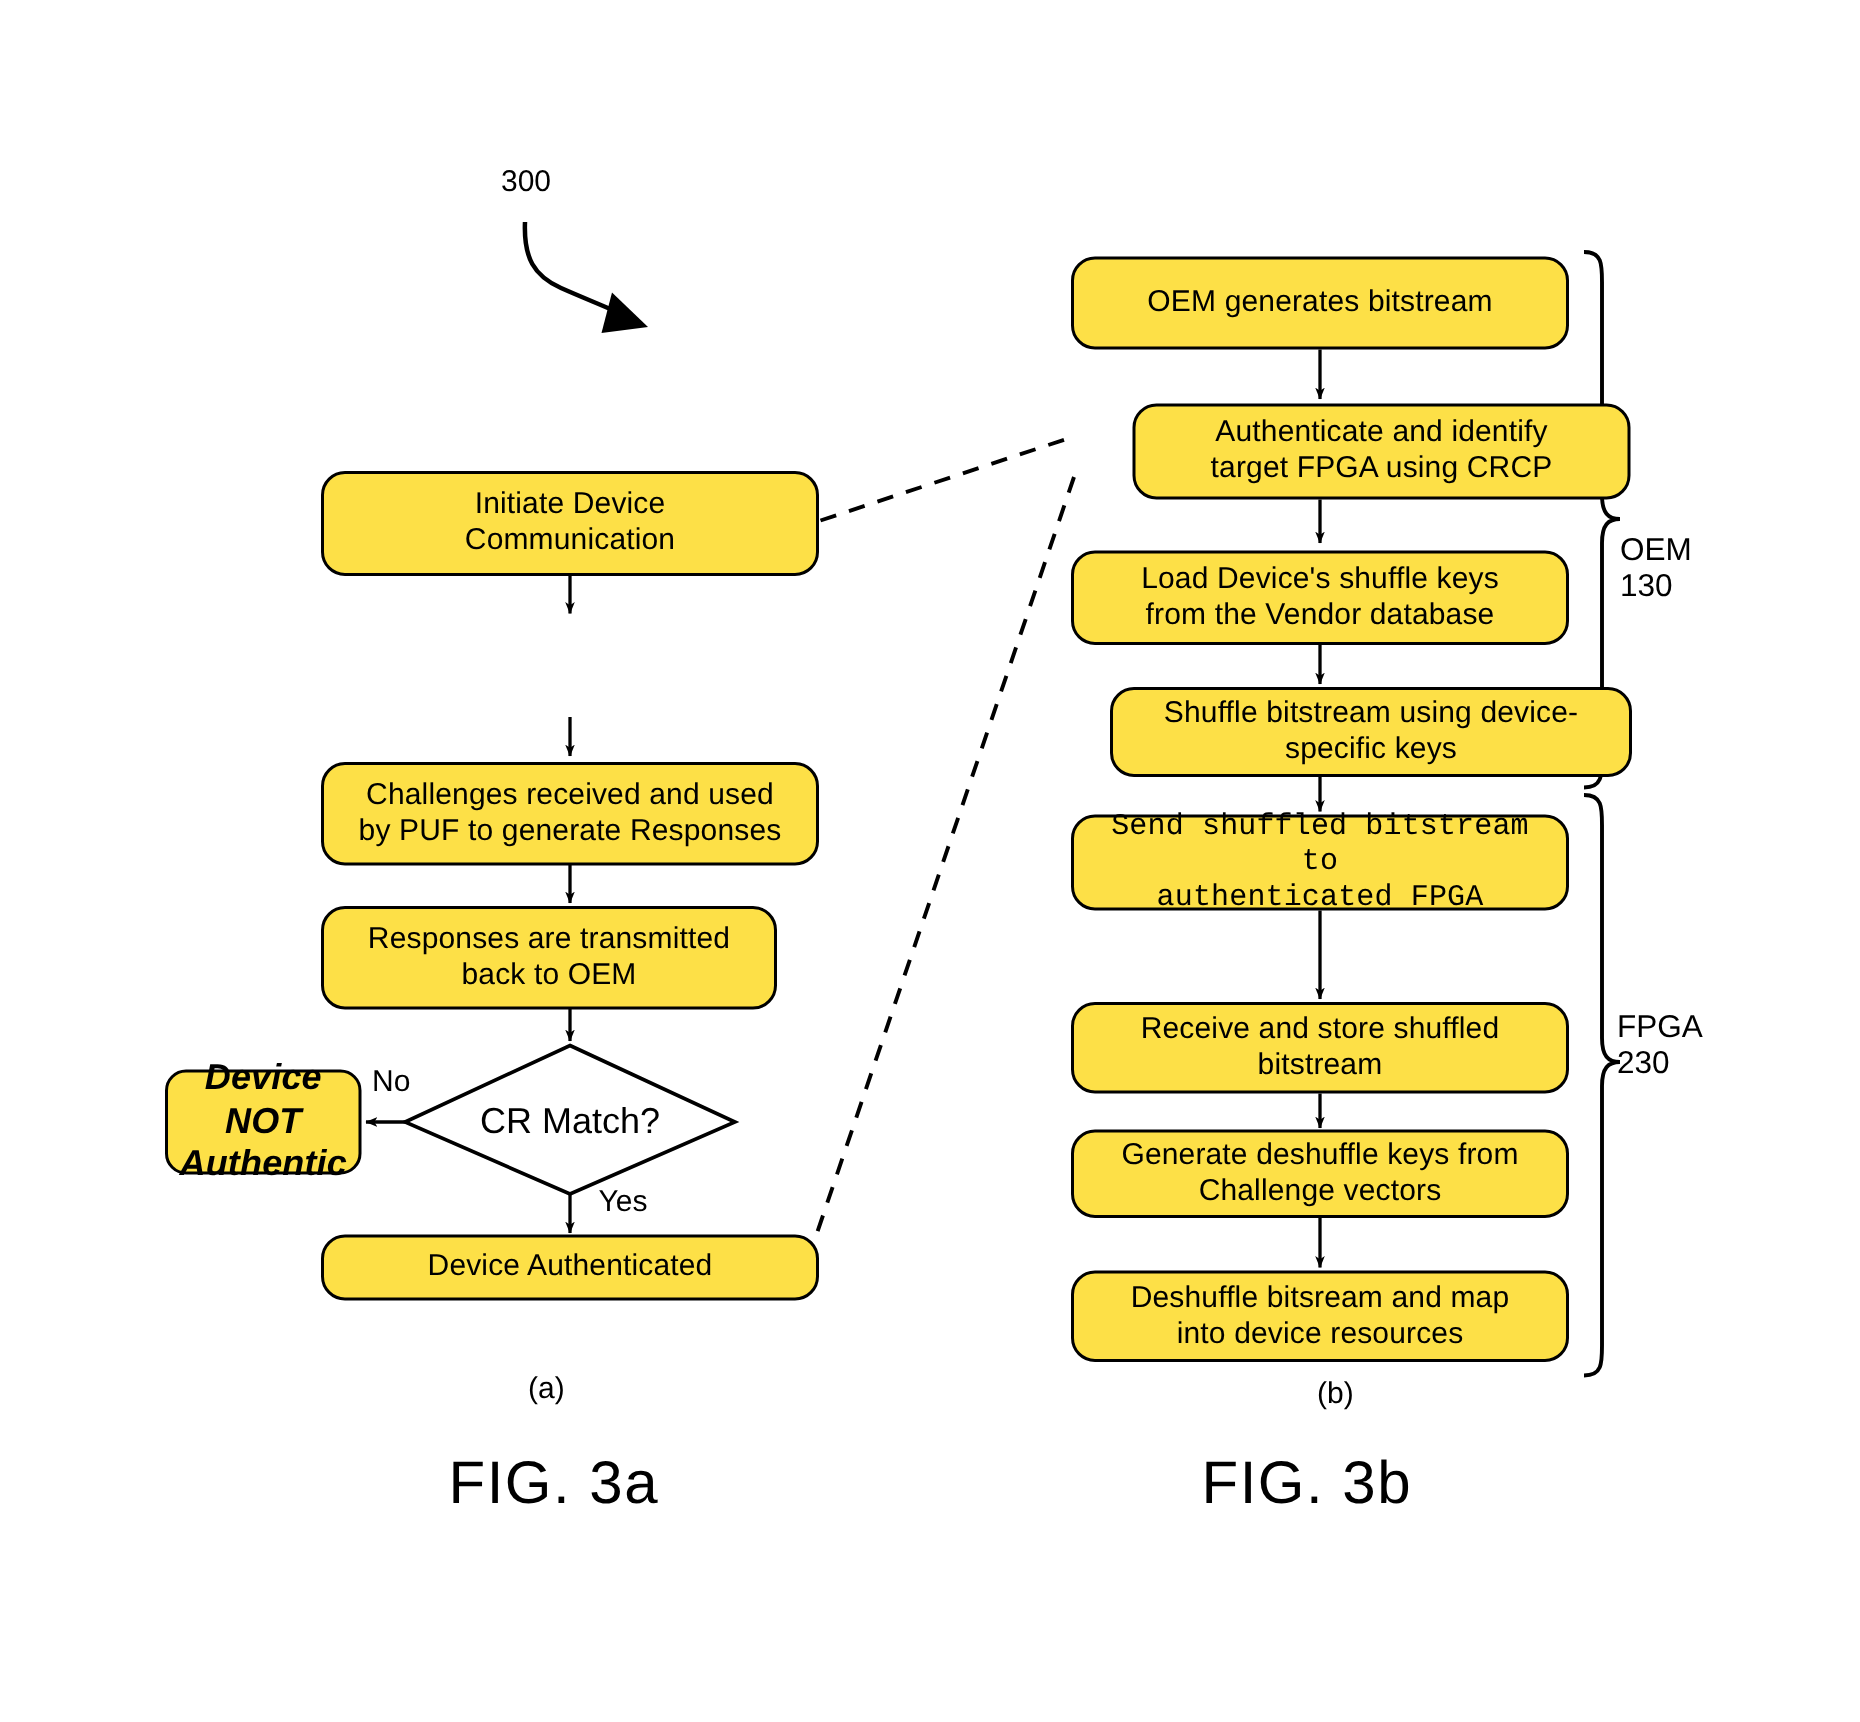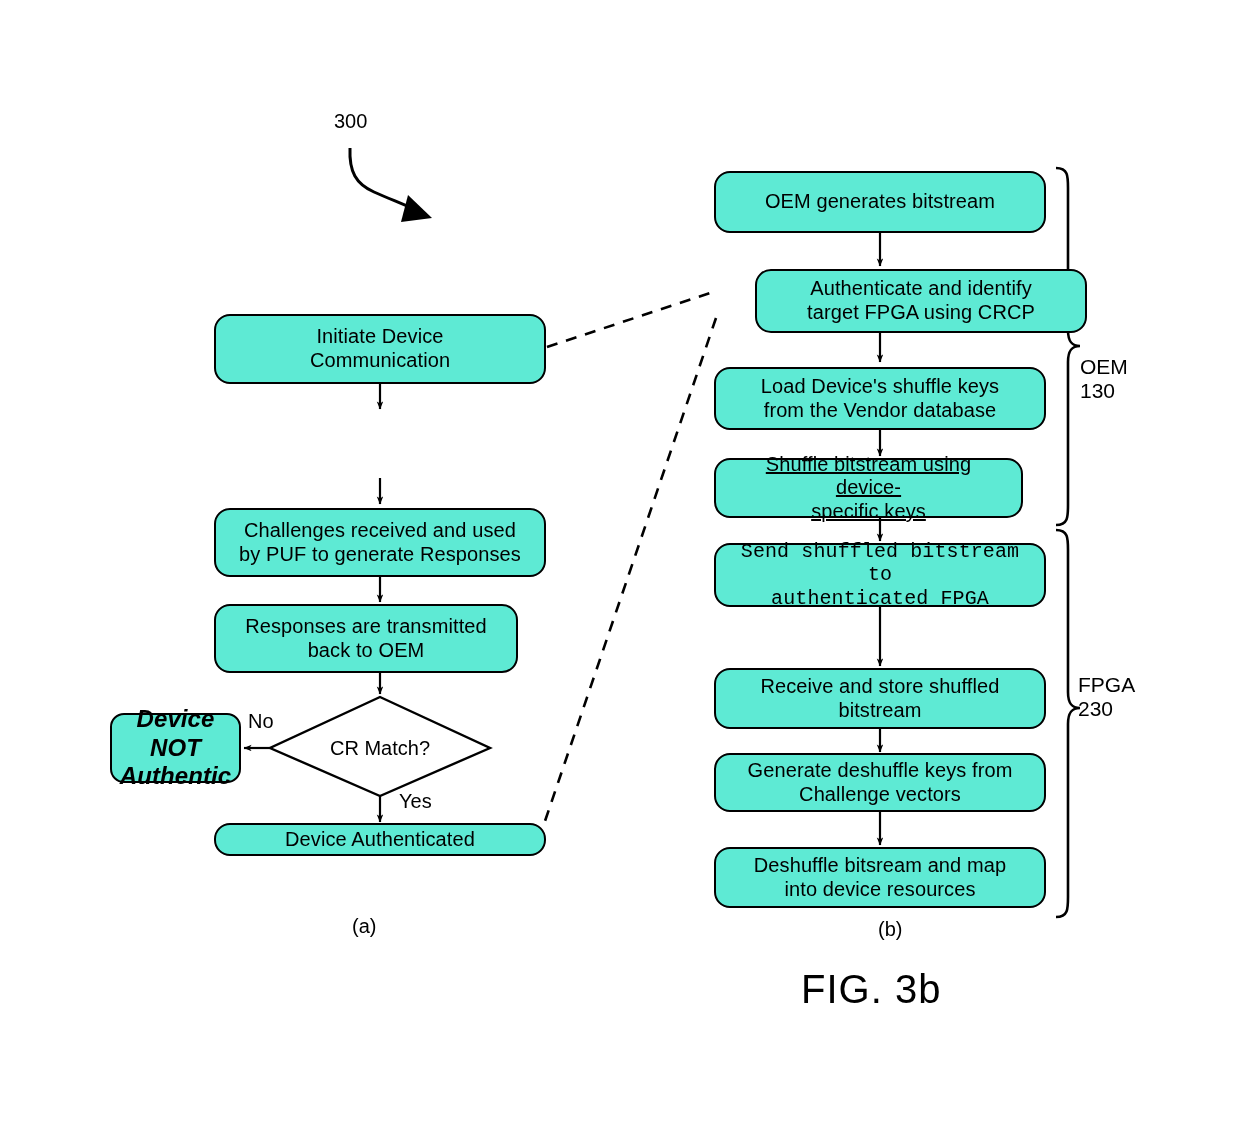--- a/index.html
+++ b/index.html
@@ -4,31 +4,31 @@
 <style>
   html,body{margin:0;padding:0;background:#ffffff;}
   body{
     width:1240px;height:1148px;position:relative;overflow:hidden;
     font-family:"Liberation Sans", sans-serif;color:#000;
   }
   #stage{position:absolute;left:0;top:0;width:1240px;height:1148px;}
   svg.layer{position:absolute;left:0;top:0;width:1240px;height:1148px;overflow:visible;}
   .node{
     position:absolute;box-sizing:border-box;
-    border:2.5px solid #000;border-radius:16px;background:#5eead4;
+    border:2.5px solid #000;border-radius:16px;background:#fde047;
     display:flex;align-items:center;justify-content:center;text-align:center;
     font-size:20px;line-height:1.18;letter-spacing:.1px;padding:2px 16px;
   }
   .reject{
     font-style:italic;font-weight:bold;border-width:2.5px;border-radius:14px;
     font-size:24px;line-height:1.2;
   }
   .diamond-label{
     position:absolute;display:flex;align-items:center;justify-content:center;
-    font-size:20px;white-space:nowrap;
+    font-size:24px;white-space:nowrap;
   }
   .plain{
     position:absolute;font-size:20px;white-space:nowrap;
   }
   .brace-label{
     position:absolute;font-size:21px;line-height:1.15;text-align:left;white-space:pre-line;
   }
   .subcap{position:absolute;font-size:20px;white-space:nowrap;}
   .figcap{position:absolute;font-size:40px;letter-spacing:1px;white-space:nowrap;}
   .ref300{position:absolute;font-size:20px;white-space:nowrap;}
@@ -126,39 +126,39 @@
   </div>
 
   <div class="diamond-label" style="left:300px;top:733px;width:160px;height:30px;">
     <span>CR Match?</span>
   </div>
 
   <div class="plain" style="left:248px;top:710px;">No</div>
 
   <div class="plain" style="left:399px;top:790px;">Yes</div>
 
-  <div class="node" style="left:214px;top:823px;width:332px;height:33px;">
+  <div class="node" style="left:214px;top:823px;width:332px;height:44px;">
     <span style="white-space:pre-line">Device Authenticated</span>
   </div>
 
   <div class="node" style="left:714px;top:171px;width:332px;height:62px;">
     <span style="white-space:pre-line">OEM generates bitstream</span>
   </div>
 
   <div class="node" style="left:714px;top:269px;width:332px;height:64px;margin-left:41px;">
     <span style="white-space:pre-line">Authenticate and identify
 target FPGA using CRCP</span>
   </div>
 
   <div class="node" style="left:714px;top:367px;width:332px;height:63px;">
     <span style="white-space:pre-line">Load Device's shuffle keys
 from the Vendor database</span>
   </div>
 
-  <div class="node" style="left:714px;top:458px;width:309px;height:60px;text-decoration:underline;">
+  <div class="node" style="left:740px;top:458px;width:348px;height:60px;">
     <span style="white-space:pre-line">Shuffle bitstream using device-
 specific keys</span>
   </div>
 
   <div class="node" style="left:714px;top:543px;width:332px;height:64px;font-family:Liberation Mono, monospace;">
     <span style="white-space:pre-line">Send shuffled bitstream to
 authenticated FPGA</span>
   </div>
 
   <div class="node" style="left:714px;top:668px;width:332px;height:61px;">
@@ -179,16 +179,17 @@
   <div class="brace-label" style="left:1080px;top:355px;">OEM
 130</div>
 
   <div class="brace-label" style="left:1078px;top:673px;">FPGA
 230</div>
 
   <div class="subcap" style="left:352px;top:915px;">(a)</div>
 
   <div class="subcap" style="left:878px;top:918px;">(b)</div>
 
+  <div class="figcap" style="left:299px;top:967px;">FIG. 3a</div>
 
   <div class="figcap" style="left:801px;top:967px;">FIG. 3b</div>
 
 </div>
 
 </body></html>

